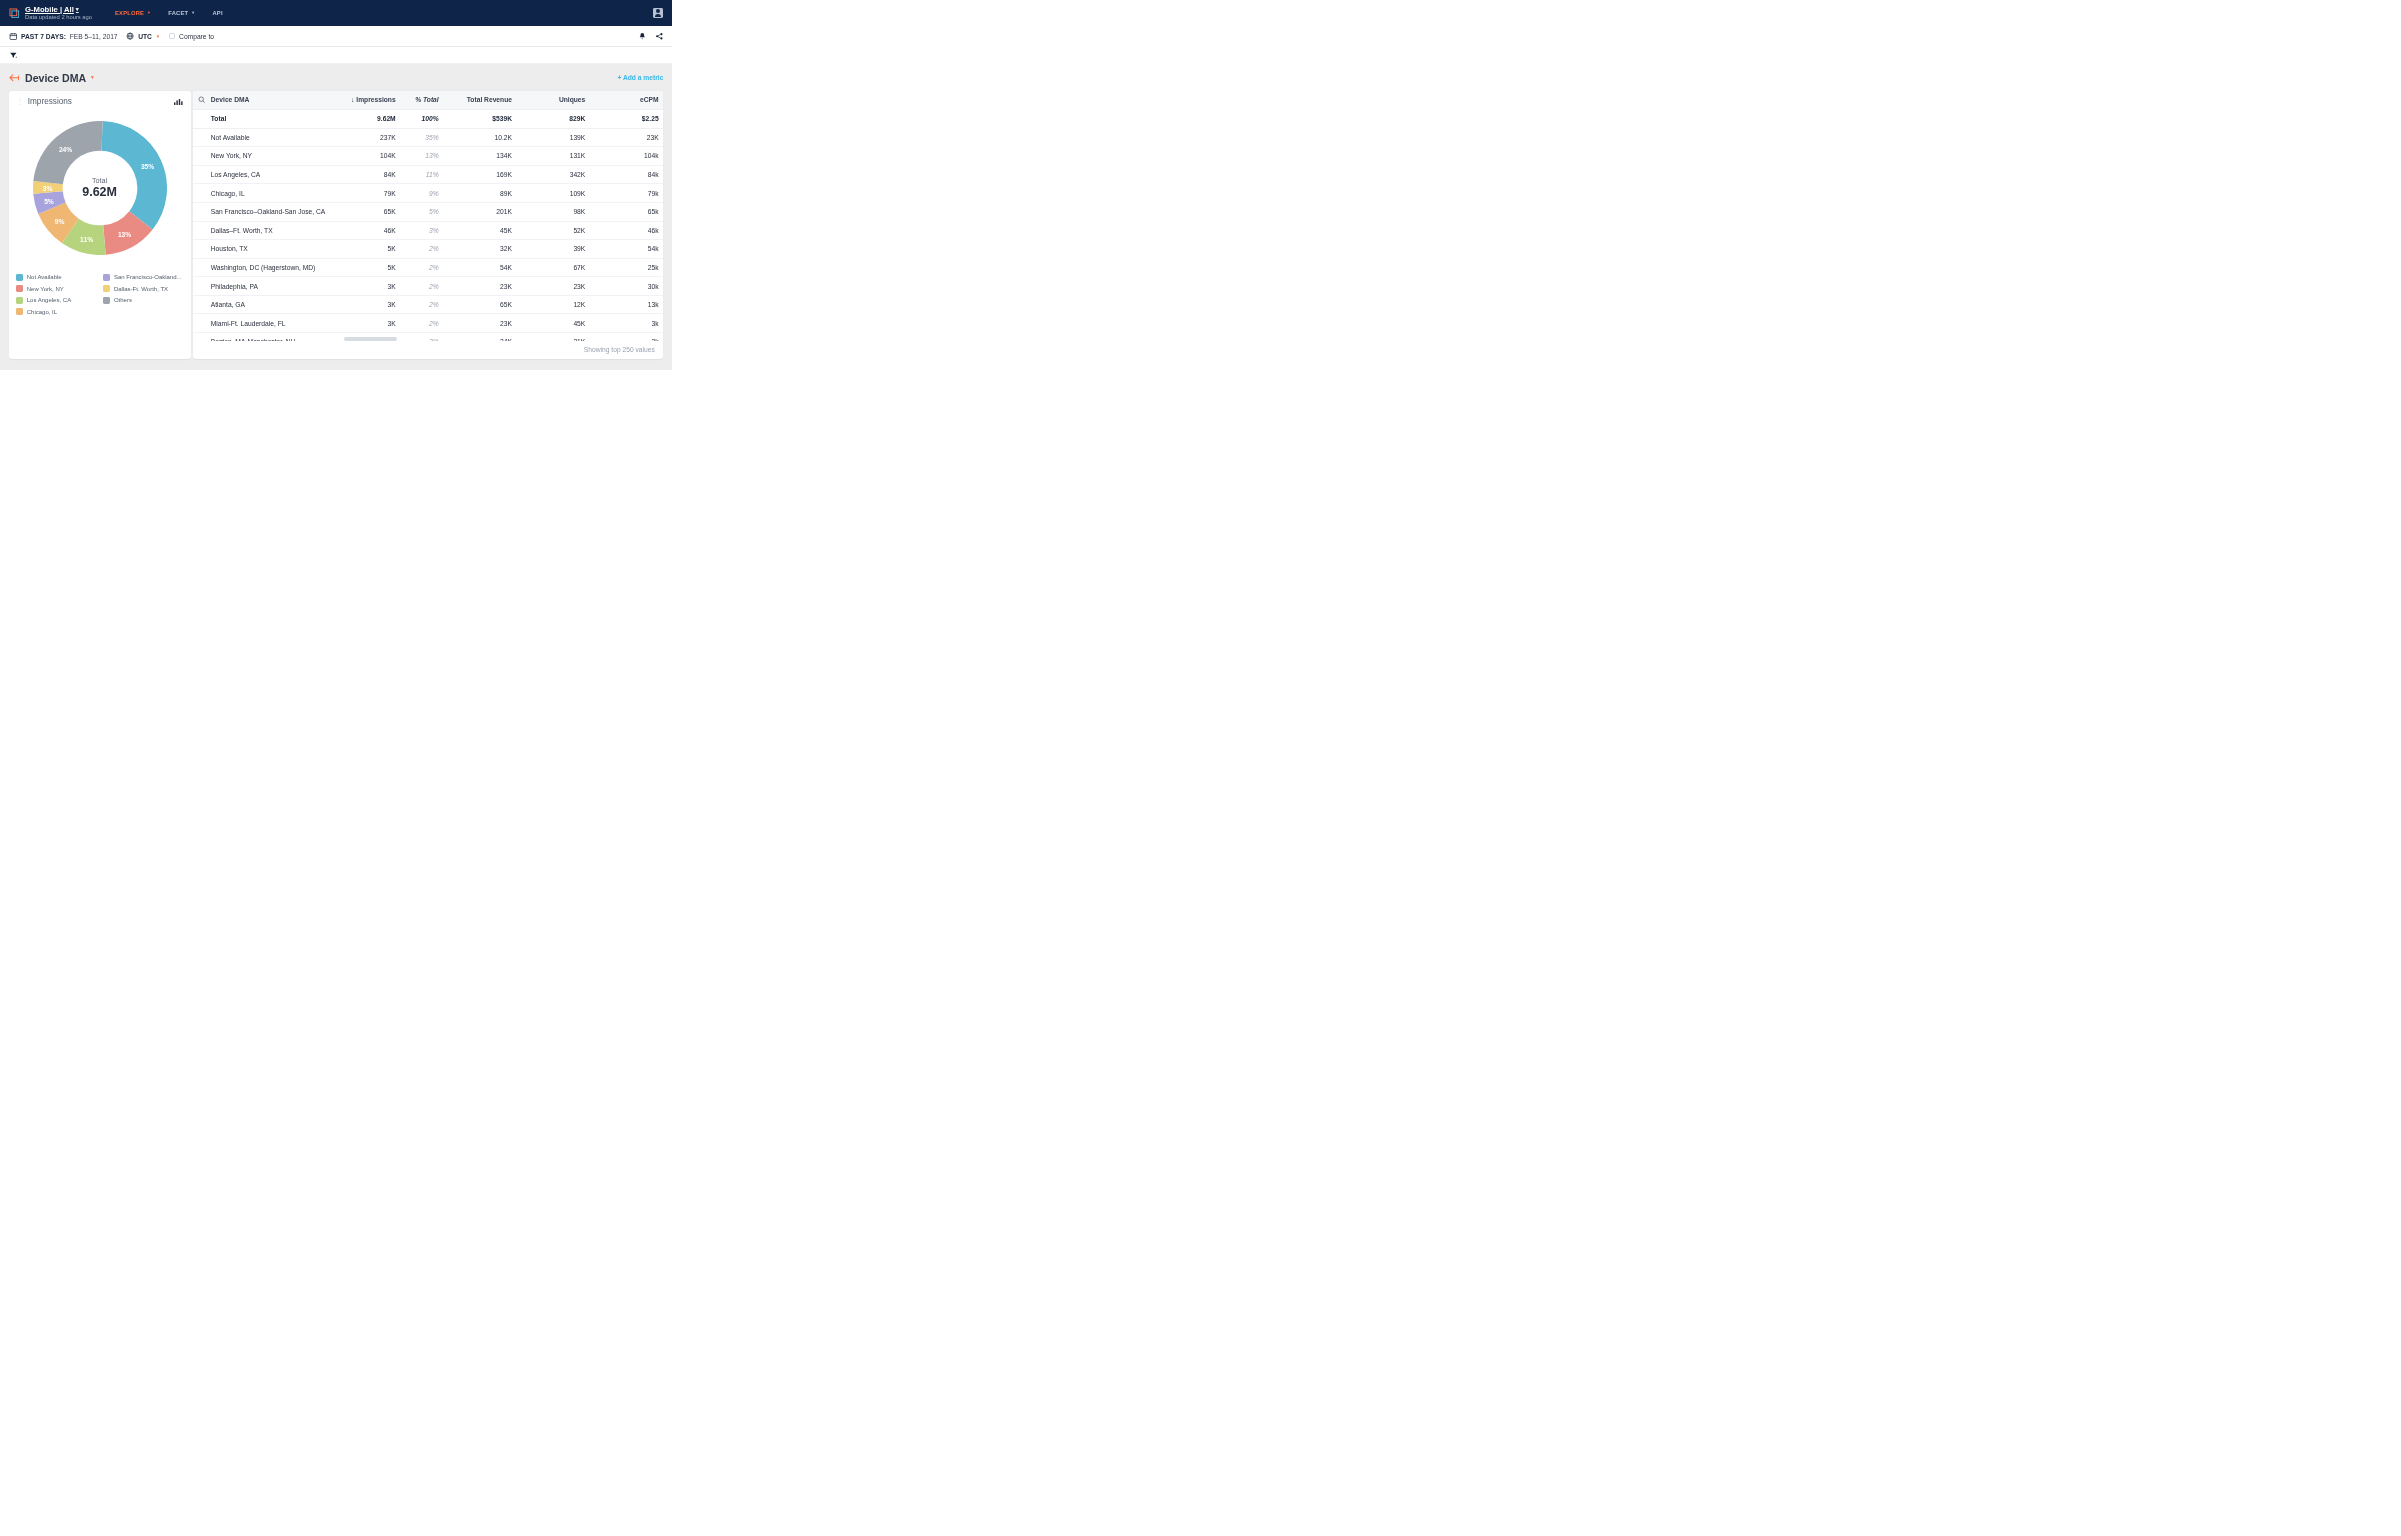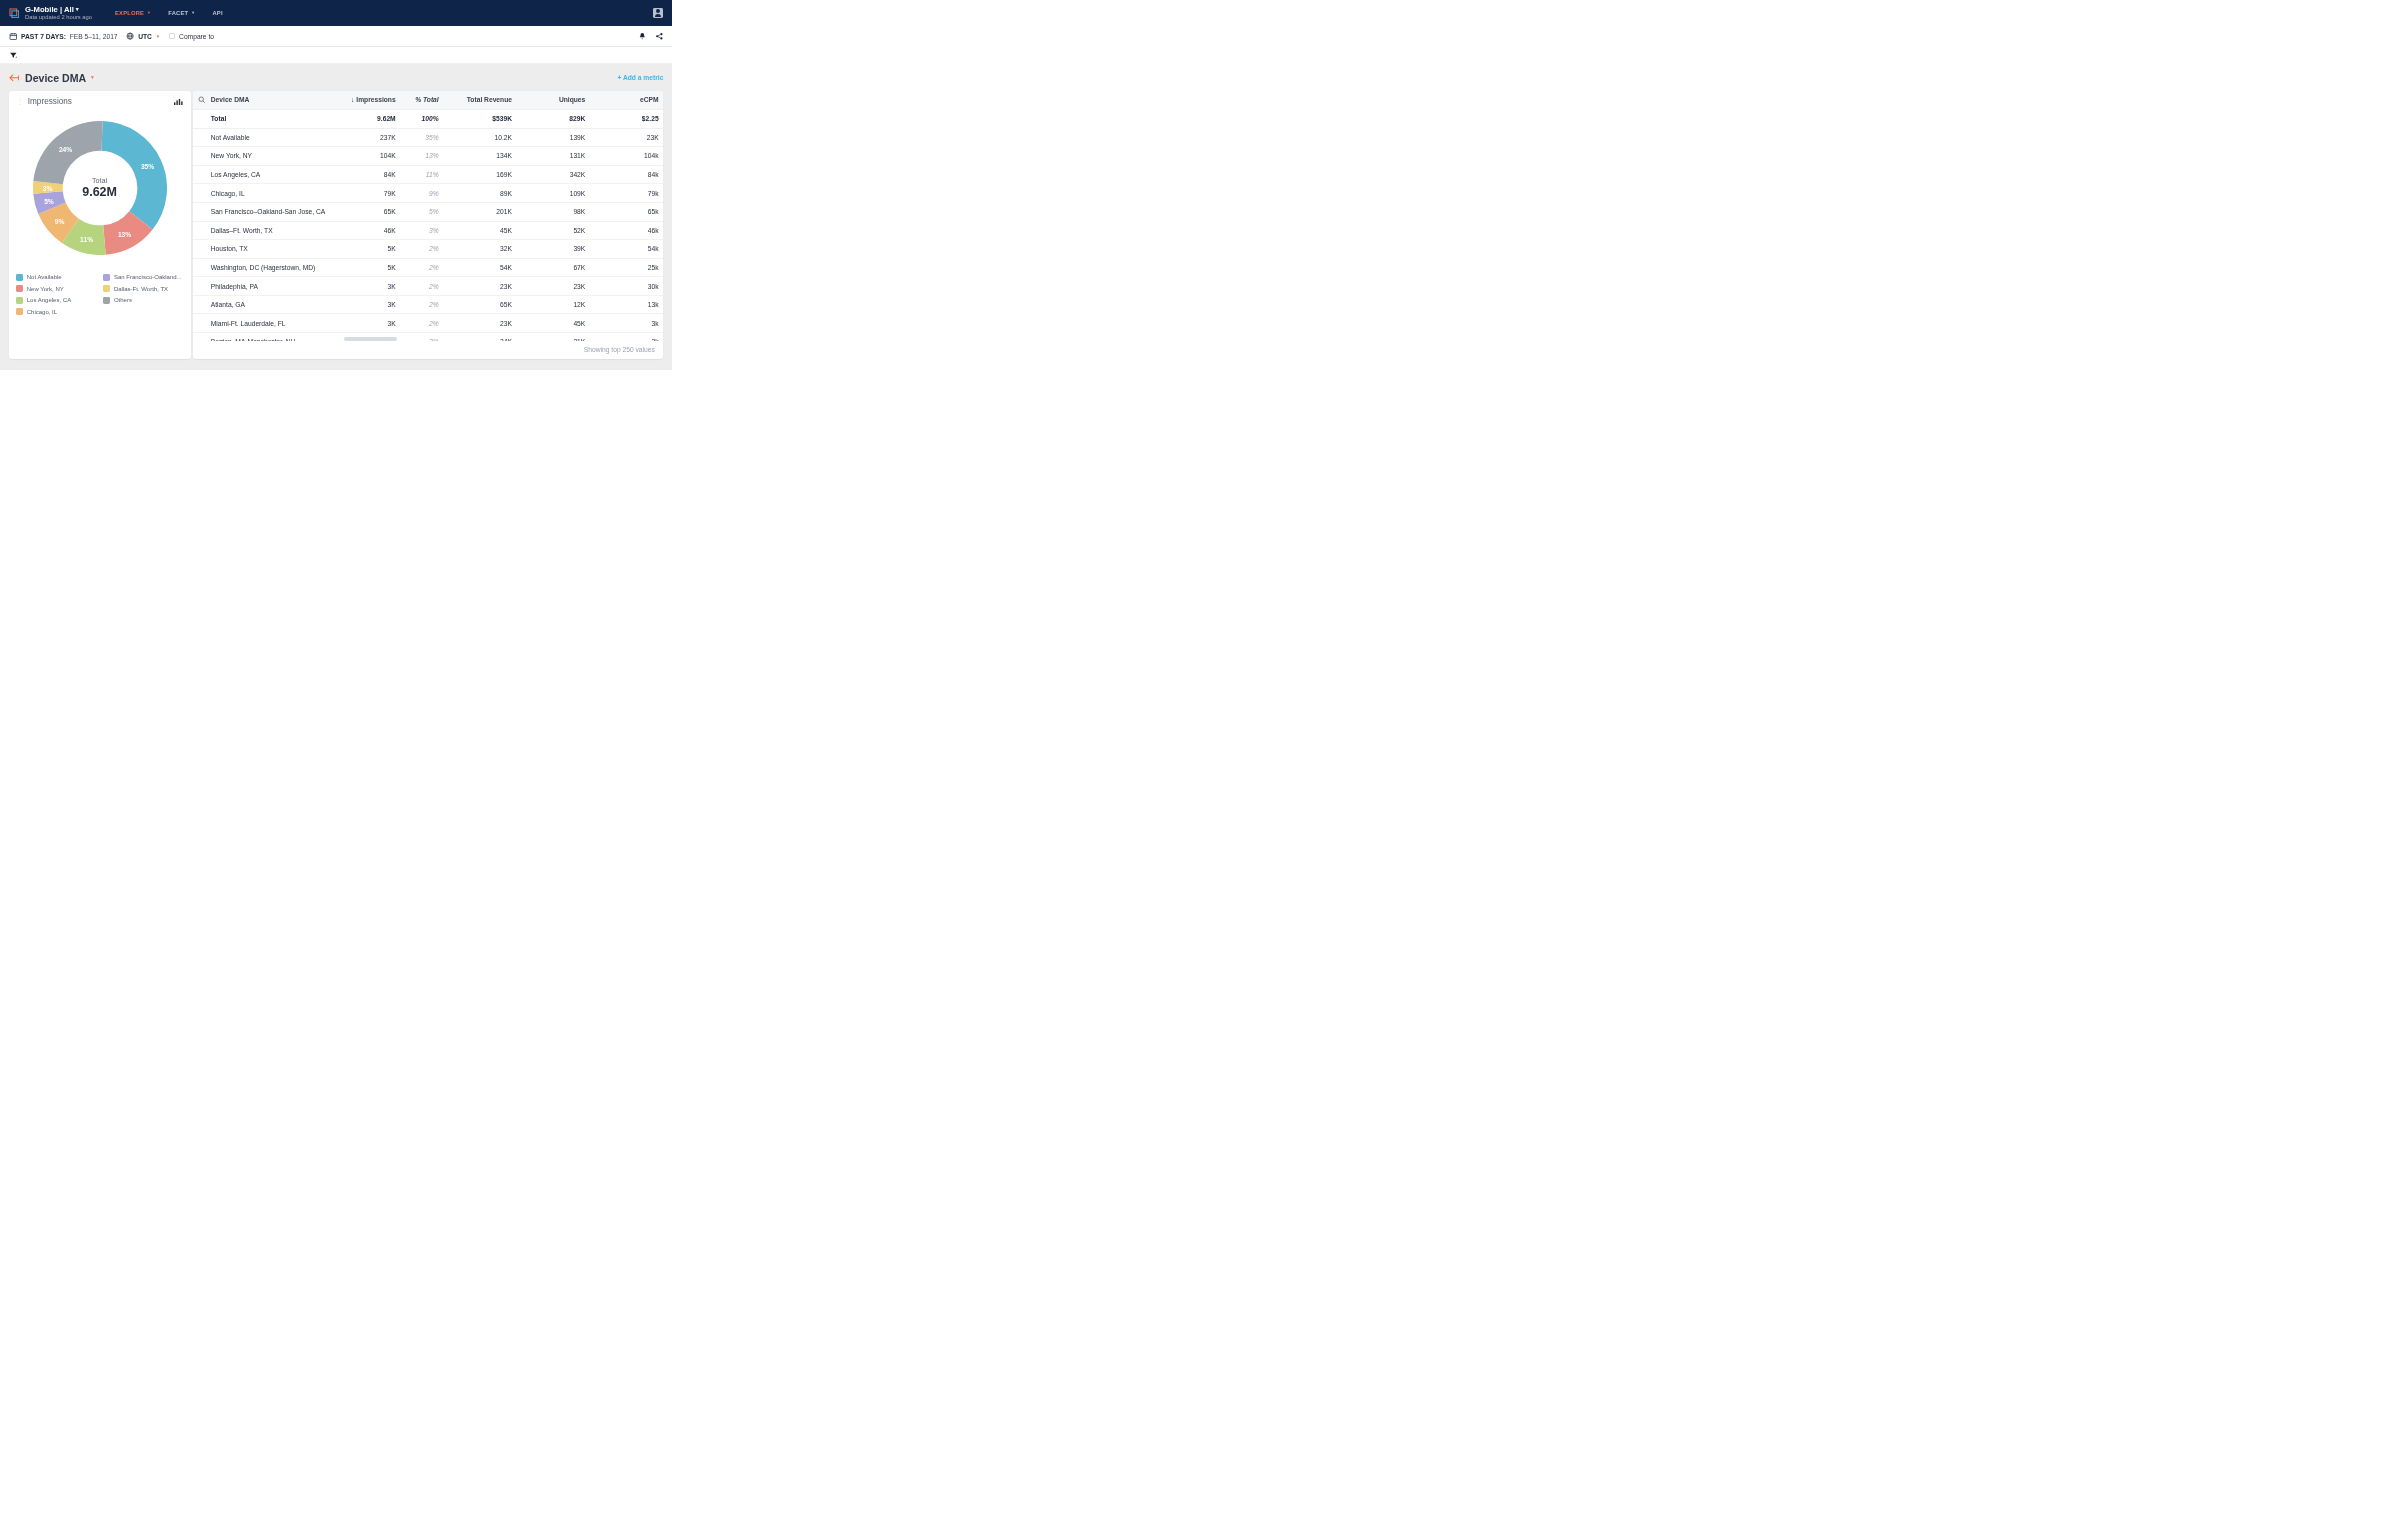--- a/index.html
+++ b/index.html
@@ -1,20 +1,20 @@
 <!DOCTYPE html>
 <html style="font-size:7.7px"><head>
 <meta charset="utf-8">
 <style>
   * { box-sizing: border-box; margin: 0; padding: 0; }
   body { font-family: -apple-system, BlinkMacSystemFont, "Segoe UI", Helvetica, Arial, sans-serif; font-size: 6.7px; color: #2a2f3c; background: #fff; width: 672px; height: 403px;}
   
   .navbar { background: #0e2449; color: #fff; height: 26px; display:flex; align-items:center; padding: 0 8.6px; }
   .nav-logo { width:10.6px;height:10.6px; margin-right:5.8px; display:flex;align-items:center;justify-content:center;}
-  .nav-title { font-weight:600; font-size:7.7px; display:flex; align-items:center; gap:2px;}
+  .nav-title { font-weight:600; font-size:7.7px; display:flex; align-items:center; gap:2px;text-decoration:underline;}
   .nav-title .chev { font-size:5.8px; opacity:.9;}
   .nav-sub { font-size:5.8px; color: #a9b2c6; }
   .nav-left-stack { display:flex; flex-direction:column; line-height:1.2; }
   .nav-tabs { display:flex; gap:17.3px; margin-left:23px;}
   .nav-tab { font-weight:700; letter-spacing: 0.2px; font-size:5.8px; color:#bdc6d8; display:flex; align-items:center; gap:2.9px;}
   .nav-tab.active { color:#ff6a3d; }
   .nav-tab .tri { font-size:3.8px; }
   .nav-spacer { flex:1; }
   .nav-user { width:10.6px;height:10.6px; background:#b7c0d0; border-radius:1.4px; position:relative;}
   .nav-user::before { content:""; position:absolute; top:1.4px; left:3.4px; width:3.8px;height:3.8px; border-radius:50%; background:#0e2449;}

